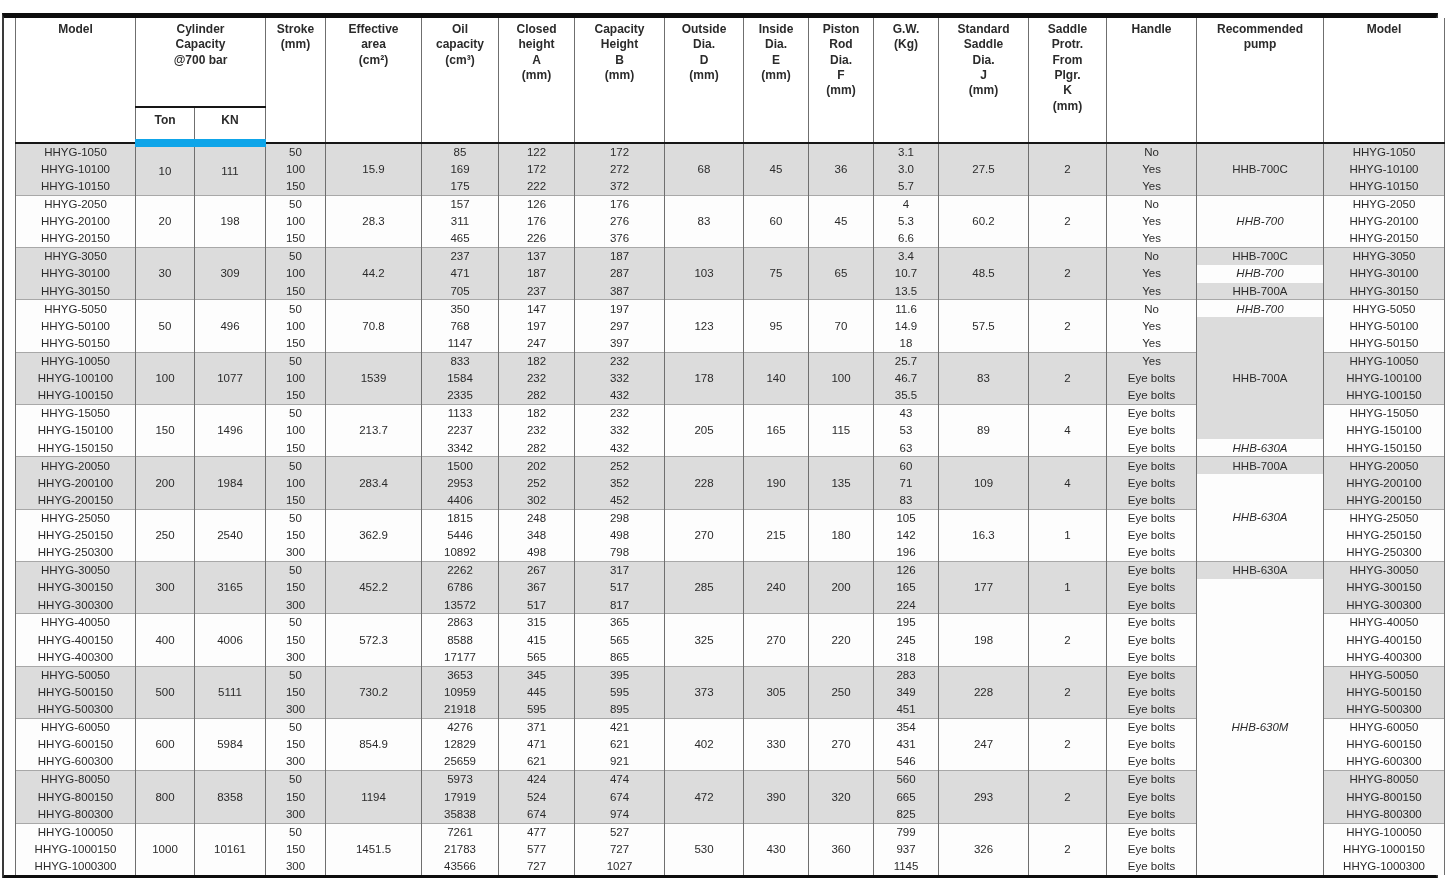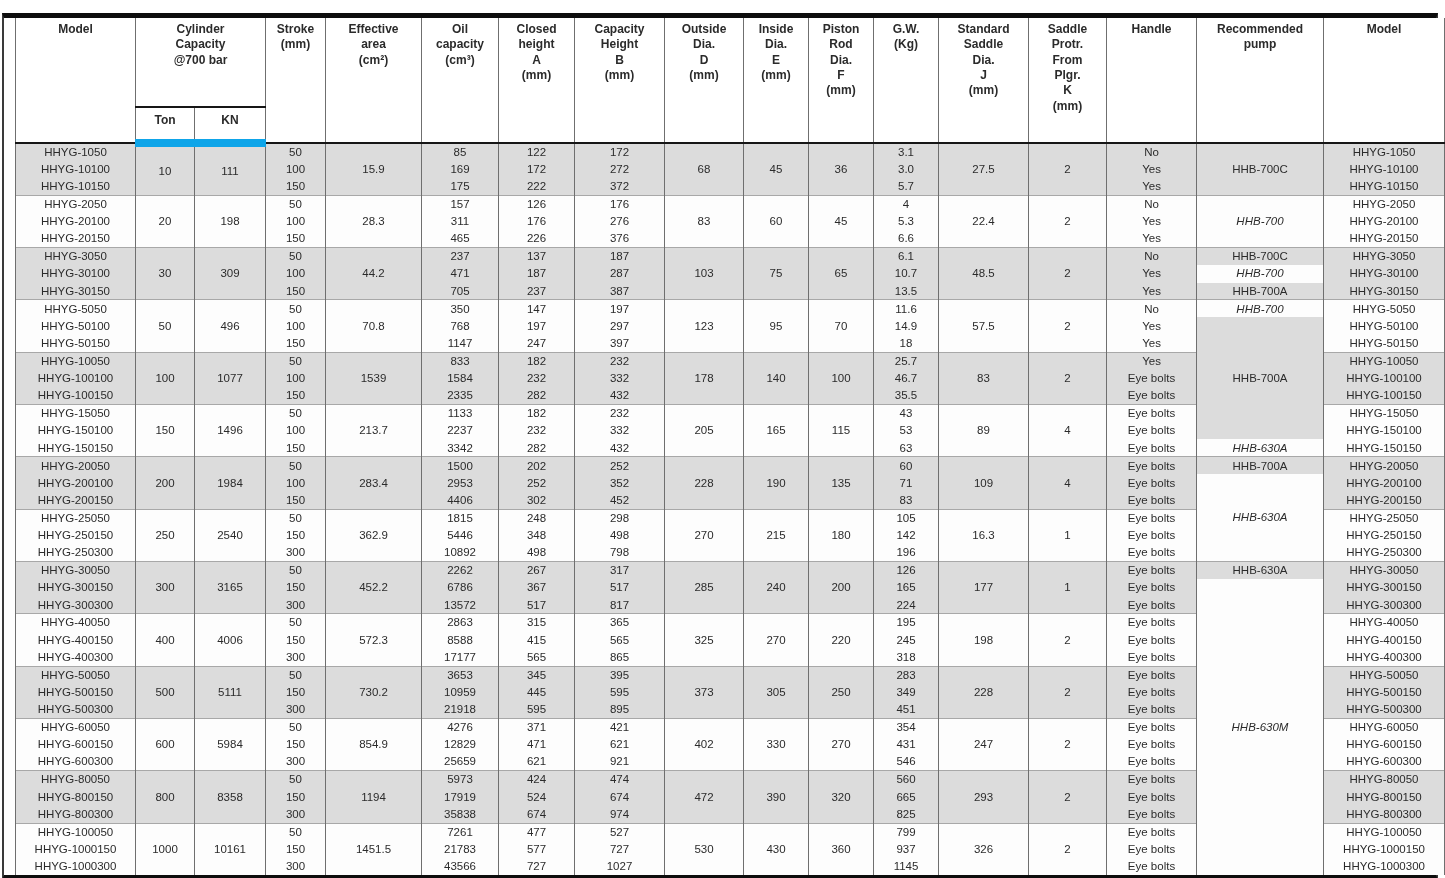--- a/index.html
+++ b/index.html
@@ -168,21 +168,21 @@
           <td rowspan="3">198</td>
           <td>50</td>
           <td rowspan="3">28.3</td>
           <td>157</td>
           <td>126</td>
           <td>176</td>
           <td rowspan="3">83</td>
           <td rowspan="3">60</td>
           <td rowspan="3">45</td>
           <td>4</td>
-          <td rowspan="3">22.4</td>
+          <td rowspan="3">60.2</td>
           <td rowspan="3">2</td>
           <td>No</td>
           <td rowspan="3" class="pumpw">HHB-700</td>
           <td>HHYG-2050</td>
         </tr>
         <tr class="w">
           <td>HHYG-20100</td>
           <td>100</td>
           <td>311</td>
           <td>176</td>
@@ -206,21 +206,21 @@
           <td rowspan="3">30</td>
           <td rowspan="3">309</td>
           <td>50</td>
           <td rowspan="3">44.2</td>
           <td>237</td>
           <td>137</td>
           <td>187</td>
           <td rowspan="3">103</td>
           <td rowspan="3">75</td>
           <td rowspan="3">65</td>
-          <td>6.1</td>
+          <td>3.4</td>
           <td rowspan="3">48.5</td>
           <td rowspan="3">2</td>
           <td>No</td>
           <td rowspan="1" class="pumpg">HHB-700C</td>
           <td>HHYG-3050</td>
         </tr>
         <tr class="g">
           <td>HHYG-30100</td>
           <td>100</td>
           <td>471</td>

